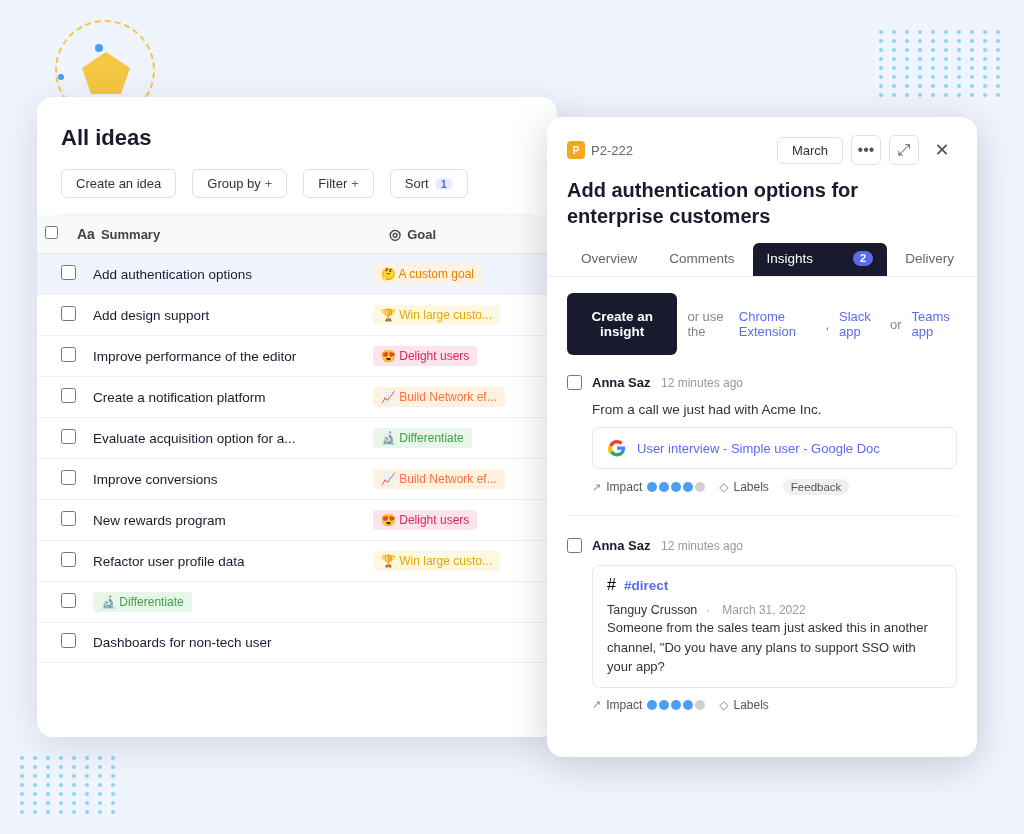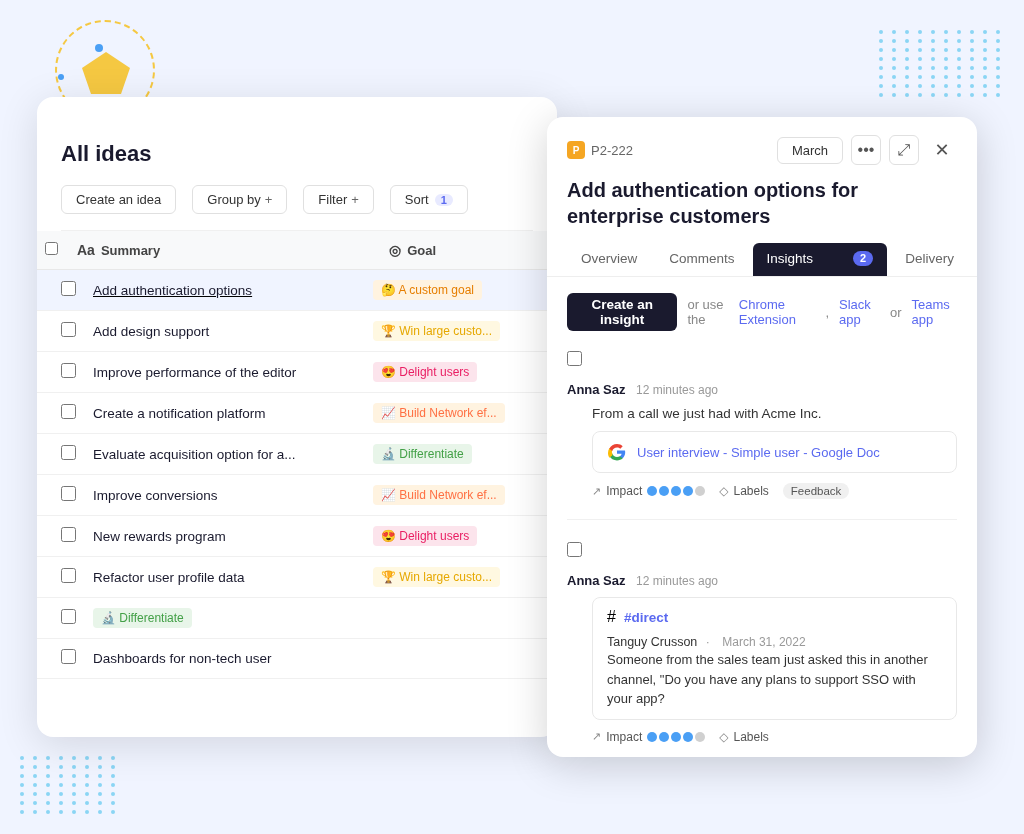--- a/index.html
+++ b/index.html
@@ -84,21 +84,21 @@
     .left-panel {
       width: 520px;
       background: #fff;
       border-radius: 16px;
       box-shadow: 0 8px 40px rgba(0,0,0,0.12);
       overflow: hidden;
       z-index: 10;
     }
 
     .left-header {
-      padding: 44px 24px 0;
+      padding: 28px 24px 0;
     }
 
     .left-title {
       font-size: 22px;
       font-weight: 700;
       color: #1a1a2e;
       margin-bottom: 18px;
     }
 
     .toolbar {
@@ -149,21 +149,21 @@
     .col-icon { font-size: 14px; }
 
     .table-row {
       display: flex;
       align-items: center;
       padding: 10px 24px;
       border-bottom: 1px solid #f0f0f0;
       cursor: pointer;
       transition: background 0.1s;
     }
-    .table-row.selected { background: #f0f4ff; text-decoration: underline; }
+    .table-row.selected { background: #f0f4ff; }
 
     .row-check { width: 32px; }
     .row-check input[type="checkbox"] {
       width: 15px;
       height: 15px;
       accent-color: #5b6af0;
       cursor: pointer;
     }
 
     .row-summary { flex: 1; font-size: 13.5px; color: #1a1a2e; font-weight: 400; }
@@ -307,21 +307,21 @@
       max-height: 480px;
     }
 
     .insight-action-bar {
       display: flex;
       align-items: center;
       gap: 10px;
       margin-bottom: 18px;
     }
     .create-insight-btn {
-      padding: 4px 16px;
+      padding: 16px 16px;
       background: #1a1a2e;
       color: #fff;
       border: none;
       border-radius: 6px;
       font-size: 13.5px;
       font-weight: 600;
       cursor: pointer;
     }
     .or-text { font-size: 13px; color: #888; }
     .link-text { font-size: 13px; color: #5b6af0; cursor: pointer; text-decoration: none; }
@@ -331,21 +331,20 @@
       padding-bottom: 20px;
       border-bottom: 1px solid #f0f0f0;
     }
     .insight-item:last-child { border-bottom: none; }
 
     .insight-header {
       display: flex;
       align-items: flex-start;
       gap: 10px;
       margin-bottom: 8px;
-      flex-direction: column;
     }
     .insight-check { margin-top: 2px; }
     .insight-check input { width: 15px; height: 15px; accent-color: #5b6af0; }
     .insight-meta { flex: 1; }
     .insight-author { font-size: 13px; font-weight: 600; color: #1a1a2e; display: inline; }
     .insight-time { font-size: 12px; color: #999; margin-left: 6px; }
     .insight-desc { font-size: 13.5px; color: #333; margin-bottom: 10px; margin-left: 25px; }
 
     .source-card {
       margin-left: 25px;

